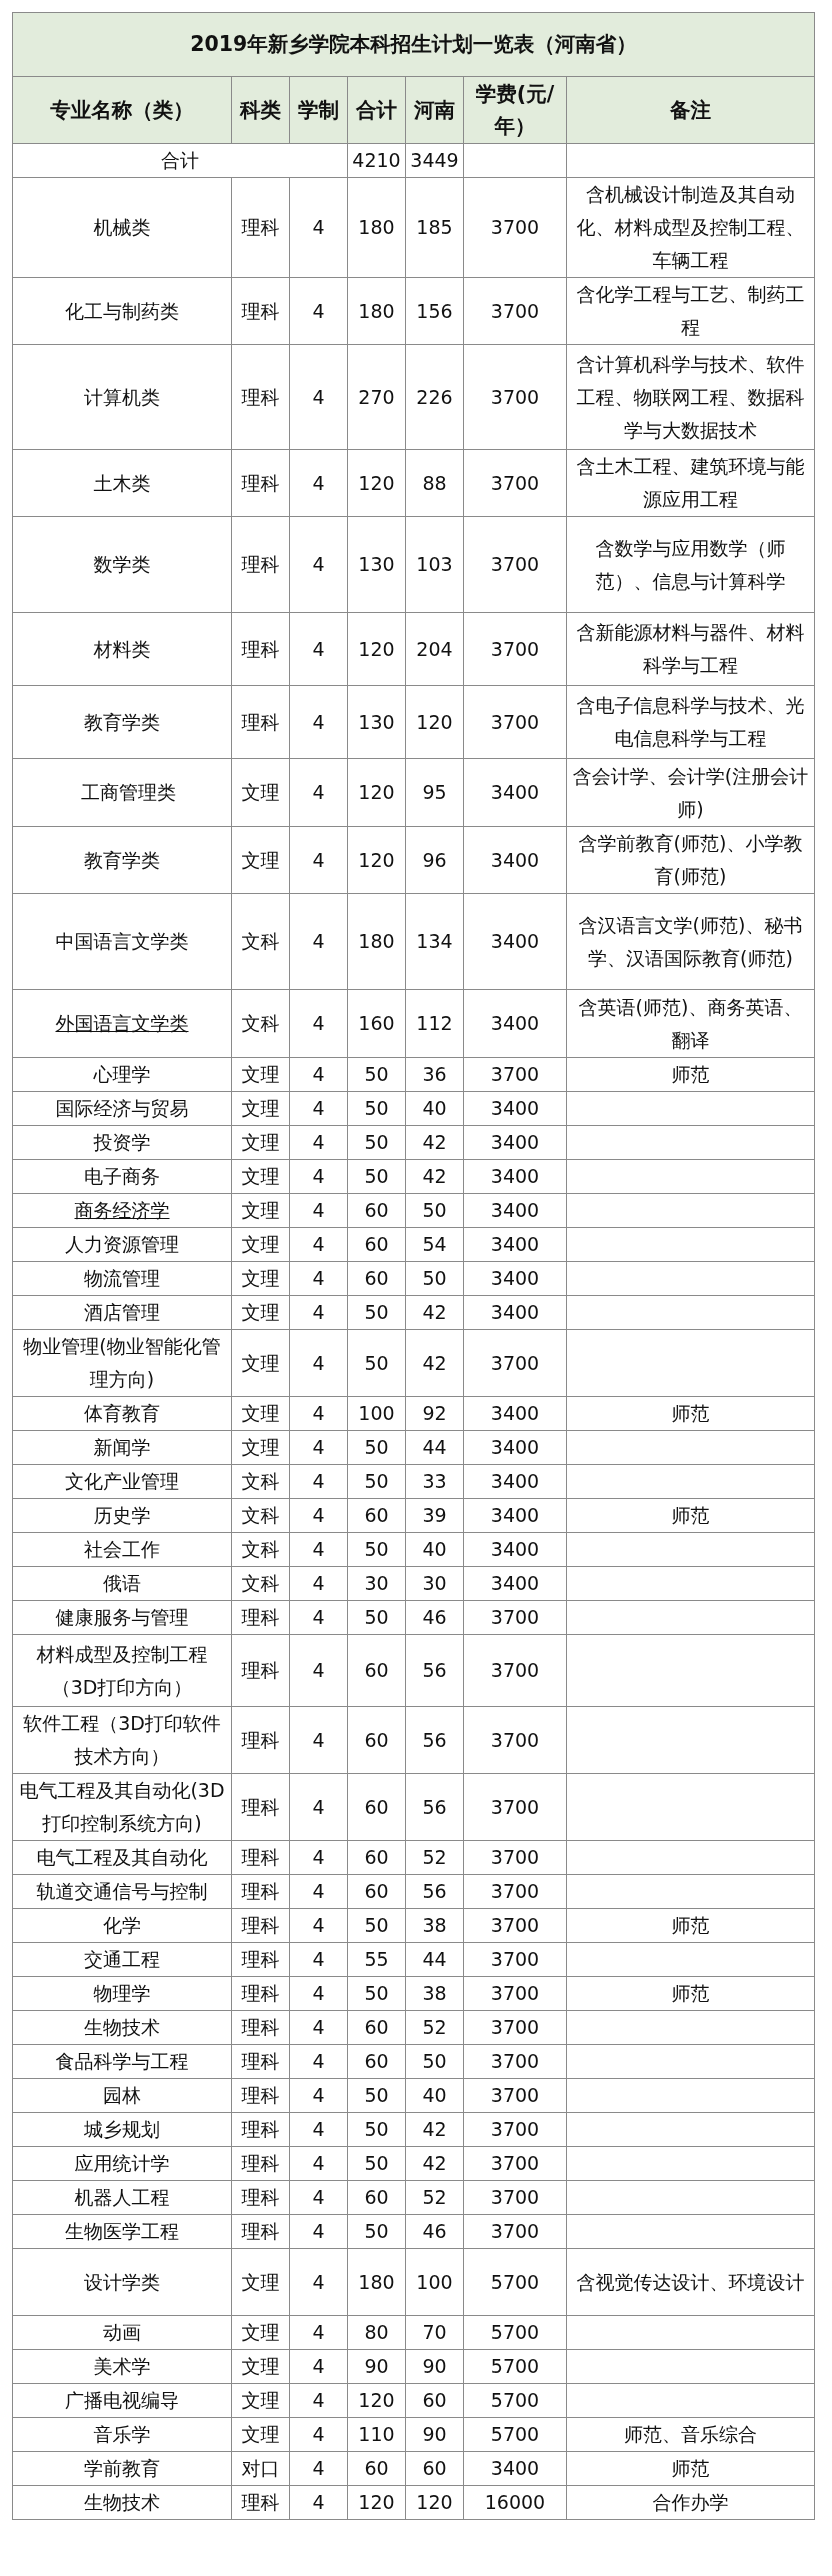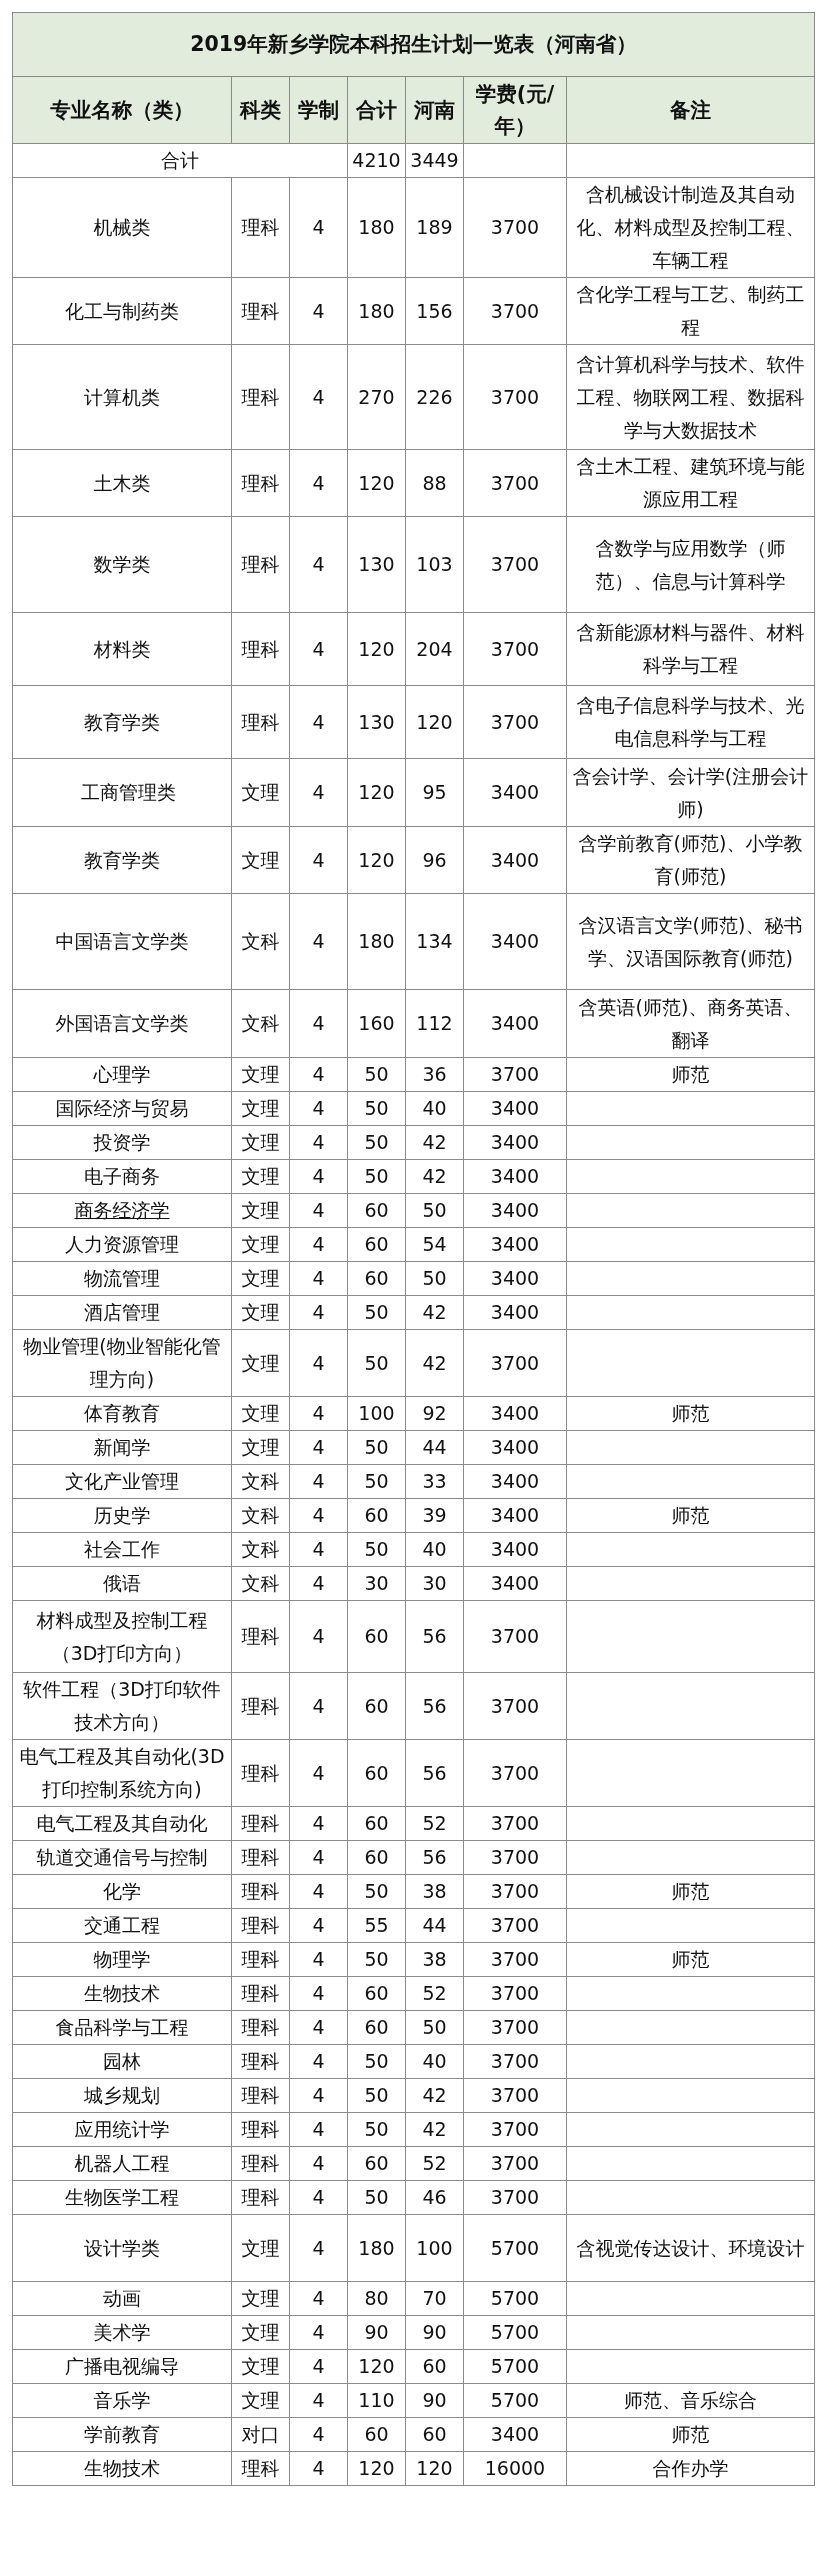--- a/index.html
+++ b/index.html
@@ -47,21 +47,21 @@
         <td>4210</td>
         <td>3449</td>
         <td></td>
         <td></td>
       </tr>
     <tr>
     <td style="height: 95px;">机械类</td>
     <td style="height: 95px;">理科</td>
     <td style="height: 95px;">4</td>
     <td style="height: 95px;">180</td>
-    <td style="height: 95px;">189</td>
+    <td style="height: 95px;">185</td>
     <td style="height: 95px;">3700</td>
     <td class="remark" style="height: 95px;">含机械设计制造及其自动化、材料成型及控制工程、车辆工程</td>
   </tr>
         <tr>
     <td style="height: 65px;">化工与制药类</td>
     <td style="height: 65px;">理科</td>
     <td style="height: 65px;">4</td>
     <td style="height: 65px;">180</td>
     <td style="height: 65px;">156</td>
     <td style="height: 65px;">3700</td>
@@ -133,21 +133,21 @@
         <tr>
     <td style="height: 95px;">中国语言文学类</td>
     <td style="height: 95px;">文科</td>
     <td style="height: 95px;">4</td>
     <td style="height: 95px;">180</td>
     <td style="height: 95px;">134</td>
     <td style="height: 95px;">3400</td>
     <td class="remark" style="height: 95px;">含汉语言文学(师范)、秘书学、汉语国际教育(师范)</td>
   </tr>
         <tr>
-    <td style="height: 67px;">外国语言文学类</td>
+    <td style="height: 67px; text-decoration: underline;">外国语言文学类</td>
     <td style="height: 67px;">文科</td>
     <td style="height: 67px;">4</td>
     <td style="height: 67px;">160</td>
     <td style="height: 67px;">112</td>
     <td style="height: 67px;">3400</td>
     <td class="remark" style="height: 67px;">含英语(师范)、商务英语、翻译</td>
   </tr>
         <tr class="single">
     <td style="height: 32px;">心理学</td>
     <td style="height: 32px;">文理</td>
@@ -276,20 +276,29 @@
   </tr>
         <tr class="single">
     <td style="height: 32px;">俄语</td>
     <td style="height: 32px;">文科</td>
     <td style="height: 32px;">4</td>
     <td style="height: 32px;">30</td>
     <td style="height: 32px;">30</td>
     <td style="height: 32px;">3400</td>
     <td class="remark" style="height: 32px;"></td>
   </tr>
+        <tr class="single">
+    <td style="height: 32px;">健康服务与管理</td>
+    <td style="height: 32px;">理科</td>
+    <td style="height: 32px;">4</td>
+    <td style="height: 32px;">50</td>
+    <td style="height: 32px;">46</td>
+    <td style="height: 32px;">3700</td>
+    <td class="remark" style="height: 32px;"></td>
+  </tr>
         <tr>
     <td style="height: 71px;">材料成型及控制工程（3D打印方向）</td>
     <td style="height: 71px;">理科</td>
     <td style="height: 71px;">4</td>
     <td style="height: 71px;">60</td>
     <td style="height: 71px;">56</td>
     <td style="height: 71px;">3700</td>
     <td class="remark" style="height: 71px;"></td>
   </tr>
         <tr>

